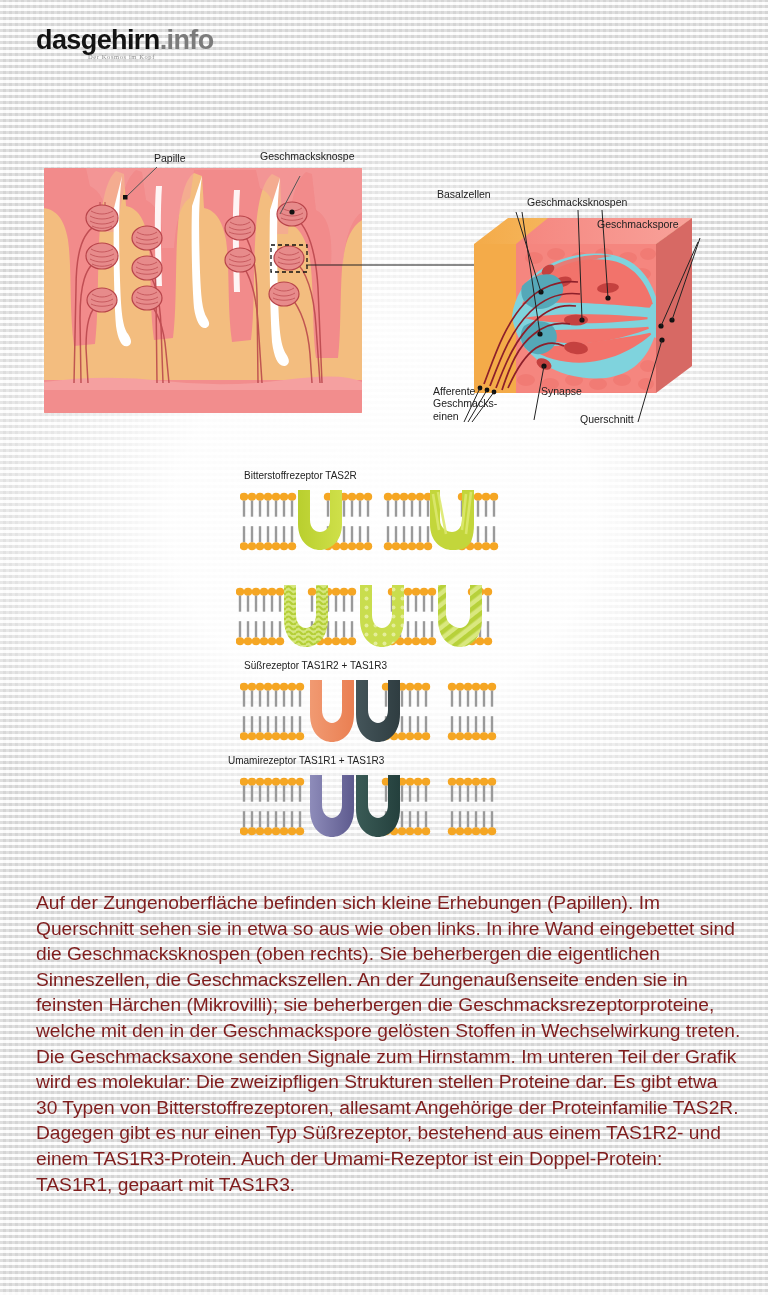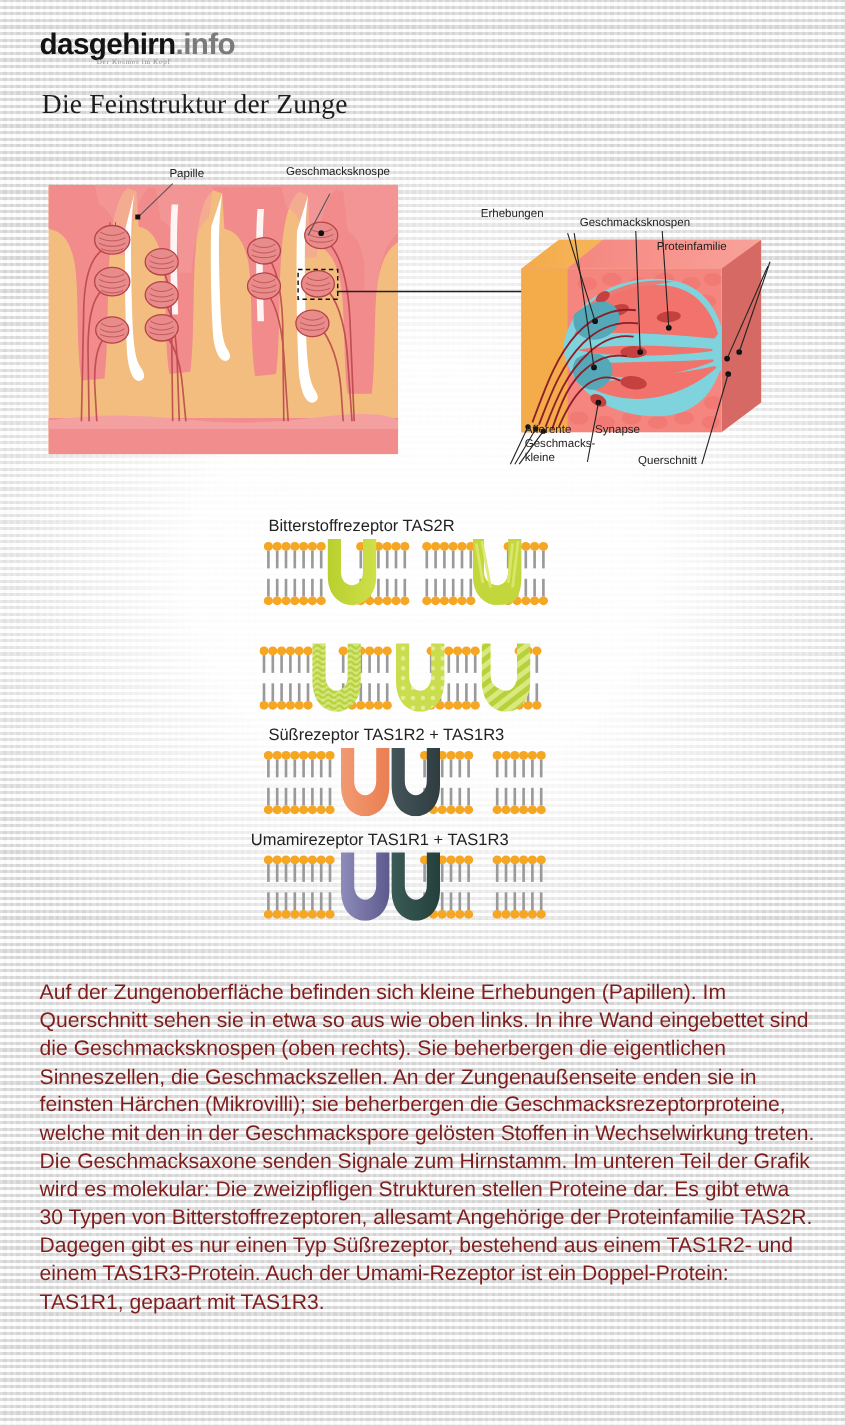--- a/index.html
+++ b/index.html
@@ -32,21 +32,21 @@
   
   .title{
     position:absolute; left:38px; top:82px;
     font-family:"Liberation Serif", serif;
     font-size:25px; color:#1d1d1d; letter-spacing:0.2px;
   }
 
   
   .figure{ position:absolute; left:0; top:130px; width:768px; height:730px;text-decoration:underline; }
   .lbl{ position:absolute; font-size:10.5px; color:#222; white-space:nowrap; line-height:1.18; }
-  .lbl-sm{ position:absolute; font-size:15px; color:#222; white-space:nowrap; line-height:1.2; }
+  .lbl-sm{ position:absolute; font-size:10px; color:#222; white-space:nowrap; line-height:1.2; }
 
   
   .body-text{
     position:absolute; left:36px; top:890px; width:706px;
     font-size:19.2px; line-height:25.6px; color:#7f1d1d;
     text-align:left;
   }
   svg{ display:block; }
 </style>
 </head>
@@ -54,21 +54,20 @@
 
 <div class="page-glow"></div>
 
 <div class="page">
 
   <div class="logo-wrap">
     <div class="logo-line"><span class="logo-das">das</span><span class="logo-gehirn">gehirn</span><span class="logo-info">.info</span></div>
     <div class="logo-tag">Der Kosmos im Kopf</div>
   </div>
 
-  <div class="title">Die Feinstruktur der Zunge</div>
 
   <div class="figure">
 
     <svg width="330" height="260" viewBox="0 0 330 260" style="position:absolute;left:44px;top:38px;">
       <defs>
         <clipPath id="tongueClip">
             <rect x="0" y="0" width="318" height="245" rx="1"></rect>
           </clipPath>
         <linearGradient id="nerveFade" x1="0" y1="0" x2="0" y2="1">
           <stop offset="0%" stop-color="#b8444a" stop-opacity="0.95"></stop>
@@ -345,28 +344,28 @@
         <path d="M88 158 L78 212"></path>
 
         <path d="M206 132 L182 214"></path>
 
         <path d="M24 180 L8 214"></path>
         <path d="M31 182 L12 214"></path>
         <path d="M38 184 L16 214"></path>
       </g>
     </svg>
 
-    <div class="lbl" style="left:437px; top:58px;">Erhebungen</div>
+    <div class="lbl" style="left:437px; top:58px;">Basalzellen</div>
     <div class="lbl" style="left:527px; top:66px;">Geschmacksknospen</div>
-    <div class="lbl" style="left:597px; top:88px;">Proteinfamilie</div>
-
-    <div class="lbl" style="left:433px; top:255px;margin-left:44px;">
+    <div class="lbl" style="left:597px; top:88px;">Geschmackspore</div>
+
+    <div class="lbl" style="left:433px; top:255px;">
       <span>Afferente</span><br>
       <span>Geschmacks-</span><br>
-      <span>kleine</span>
+      <span>einen</span>
     </div>
     <div class="lbl" style="left:525px; top:255px;margin-left:16px;">Synapse</div>
     <div class="lbl" style="left:580px; top:283px;">Querschnitt</div>
 
     <div class="lbl-sm" style="left:244px; top:340px;">Bitterstoffrezeptor TAS2R</div>
 
     <svg width="260" height="62" viewBox="0 0 260 62" style="position:absolute;left:240px;top:360px;">
       <defs>
         <g id="lipidUnit">
           <circle cx="0" cy="5" r="4.2" fill="#f5a623"></circle>

